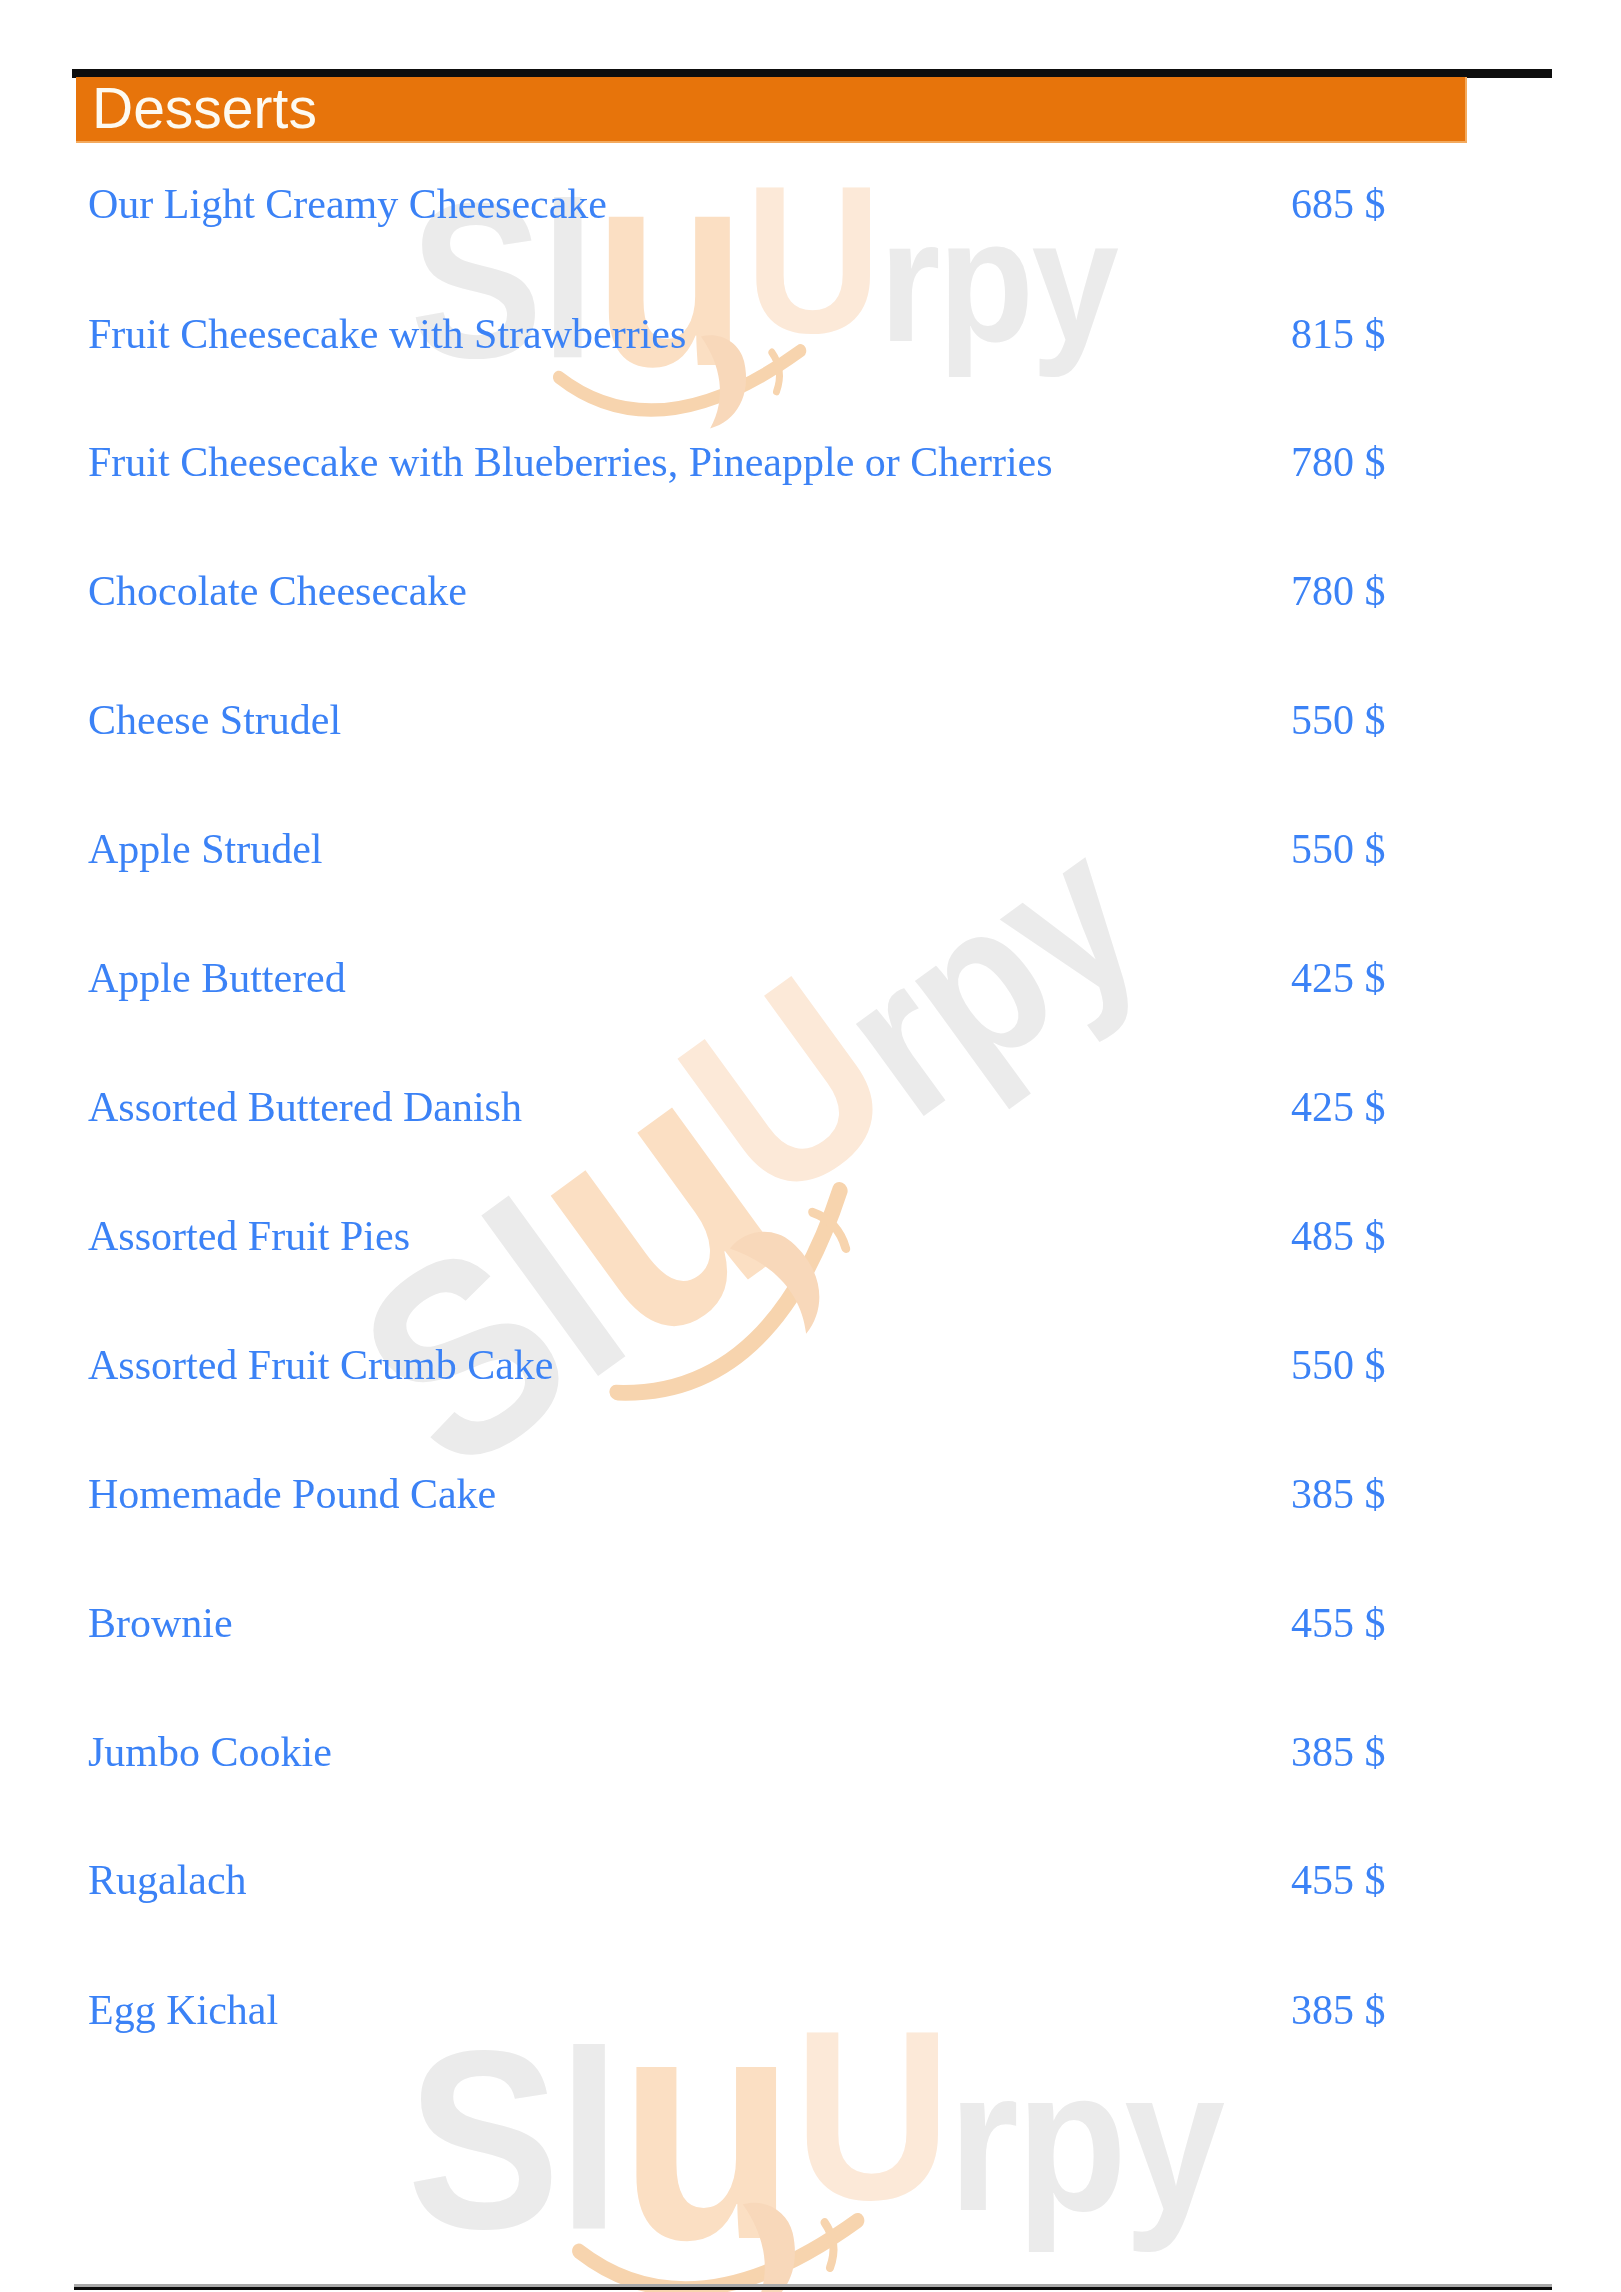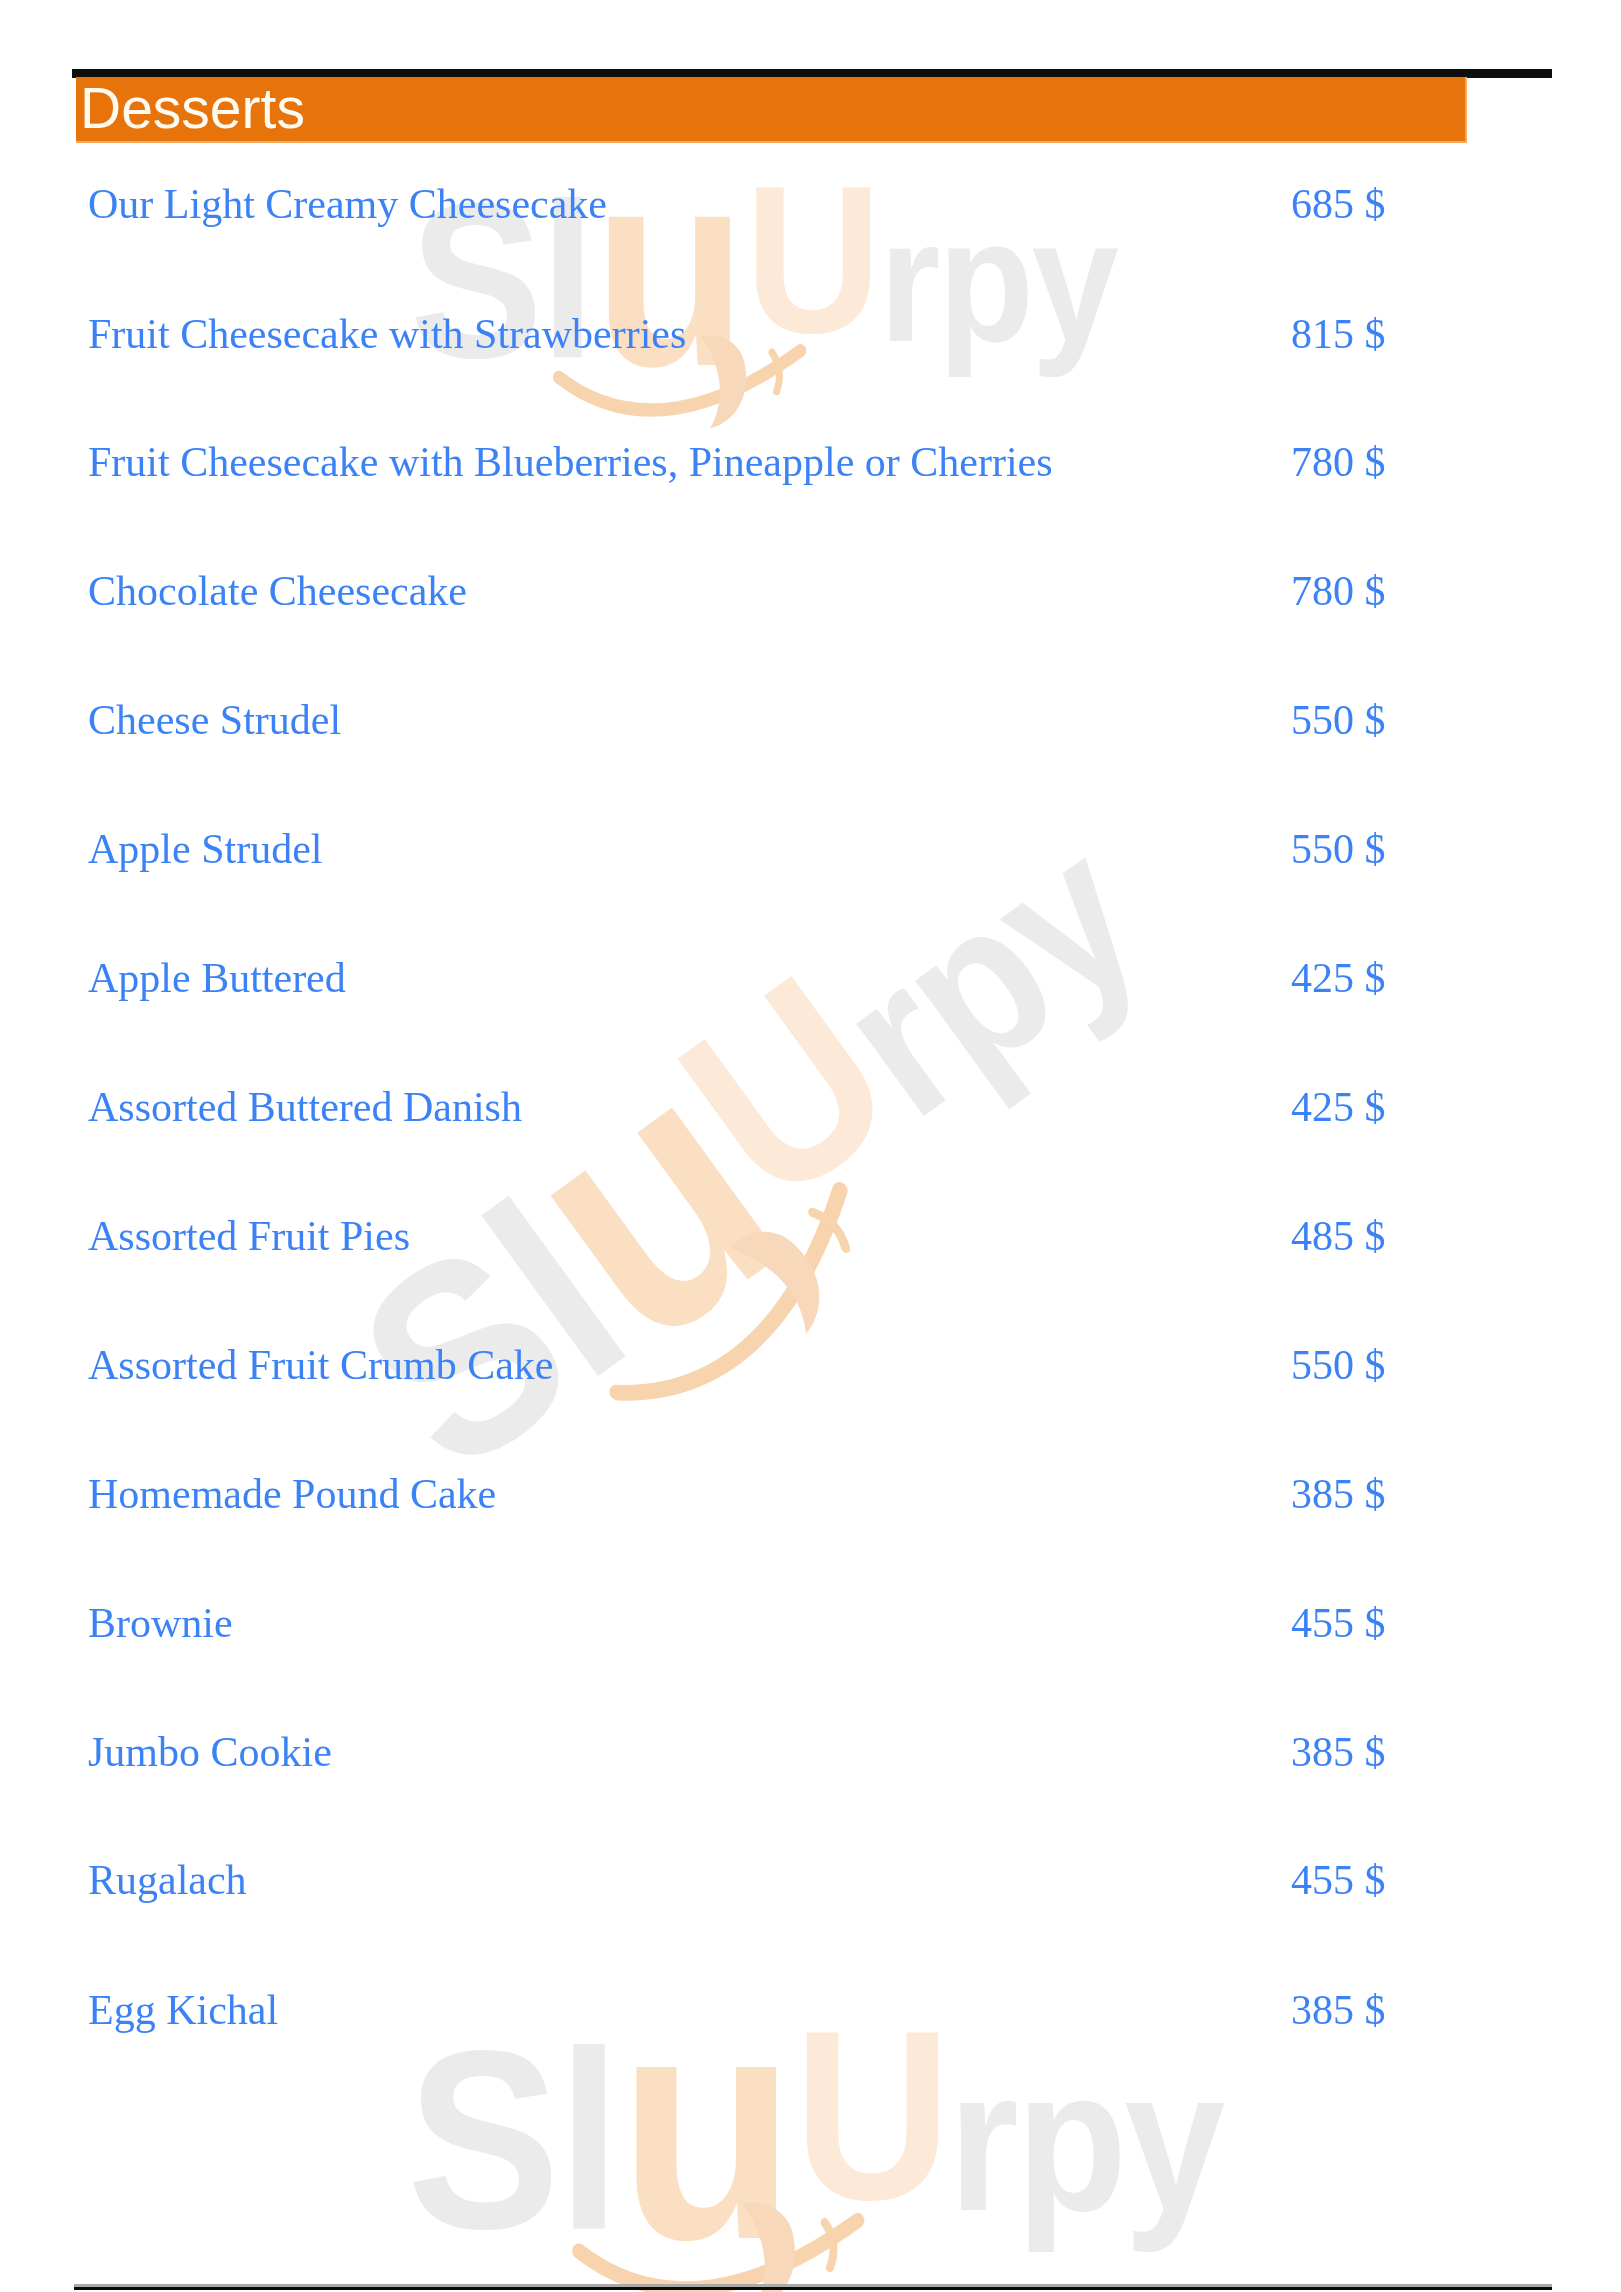--- a/index.html
+++ b/index.html
@@ -48,21 +48,21 @@
     left: 76px; top: 77px;
     width: 1391px; height: 66px;
     box-sizing: border-box;
     border-right: 2px solid #f3aa5e;
     border-bottom: 2px solid #f3aa5e;
   }
   #section-title {
     font-family: "Liberation Sans", sans-serif;
     font-size: 57px;
     line-height: 63px;
-    padding-left: 4px;
+    padding-left: 16px;
     font-weight: normal;
     margin: 0;
   }
 
   
   #menu-list { position: absolute; z-index: 2; left: 0; top: 0; width: 100%; height: 100%; }
   .menu-row {
     position: absolute;
     left: 0; width: 100%;
     height: 55px;

